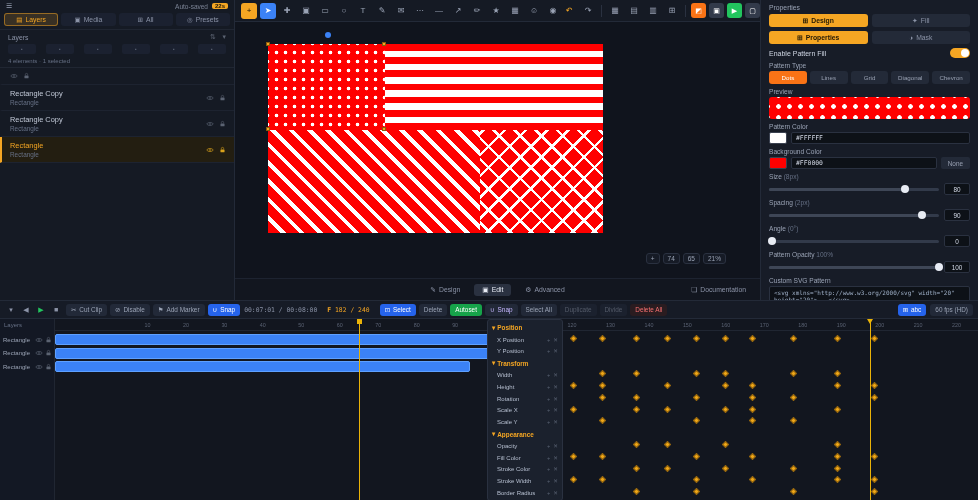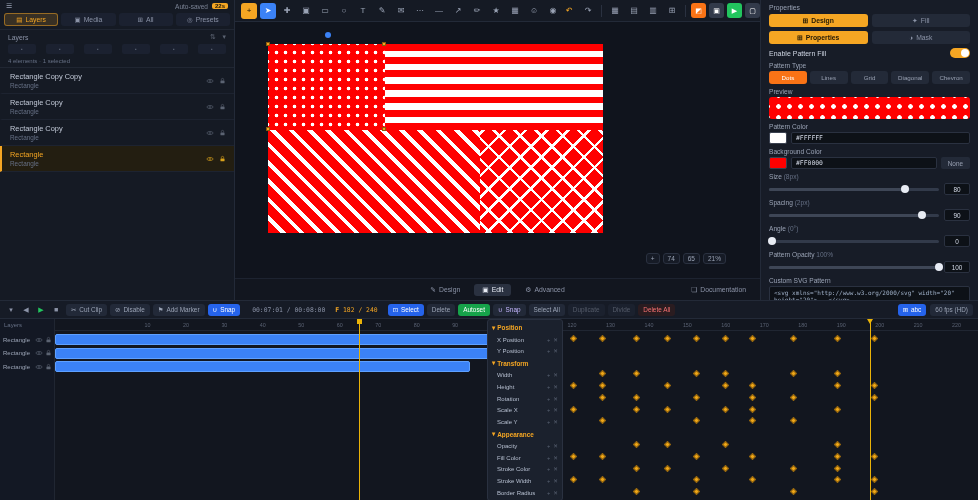--- a/index.html
+++ b/index.html
@@ -91,21 +91,21 @@
 .timeline{height:200px;min-height:200px;background:#12161f;border-top:1px solid #232a38;position:relative}
 .tl-toolbar{height:18px;display:flex;align-items:center;gap:4px;padding:0 5px;background:#161b26;border-bottom:1px solid #232a38}
 .tl-group{display:flex;align-items:center;gap:3px}
 .tl-ic{width:12px;height:12px;display:flex;align-items:center;justify-content:center;font-size:7px;color:#8b93a7;cursor:pointer}
 .tl-btn{height:12px;padding:0 5px;border-radius:3px;background:#222938;color:#9aa3b5;font-size:6.4px;display:flex;align-items:center;gap:3px;cursor:pointer;white-space:nowrap}
 .tl-btn.blue{background:#2563eb;color:#fff}
 .tl-btn.green{background:#16a34a;color:#fff}
 .tl-btn.purple{color:#c4b5fd}
 .tl-btn.danger{background:#2a1c20;color:#f87171}
 .tl-btn.disabled{opacity:.45}
-.tl-time{font-family:"DejaVu Sans Mono",monospace;font-size:6.4px;color:#8b93a7;margin-left:8px;white-space:nowrap}
+.tl-time{font-family:"DejaVu Sans Mono",monospace;font-size:6.4px;color:#8b93a7;white-space:nowrap}
 .tl-frame{font-family:"DejaVu Sans Mono",monospace;font-size:6.4px;color:#f5a623;margin:0 6px;white-space:nowrap}
 .tl-right{margin-left:auto;display:flex;gap:4px;align-items:center}
 .tl-body{position:relative;height:182px;overflow:hidden}
 .tl-ruler{position:absolute;left:55px;right:0;top:0;height:12px;border-bottom:1px solid #202632;z-index:1}
 .tick{position:absolute;top:3px;font-size:5.4px;color:#596172}
 .tl-labels{position:absolute;left:0;top:0;width:55px;height:100%;background:#131824;border-right:1px solid #202632;z-index:4}
 .tl-labels-header{font-size:6px;color:#667085;padding:3px 4px 0}
 .tl-label-row{position:absolute;left:0;width:55px;height:11px;display:flex;align-items:center;gap:2px;padding:0 3px}
 .tl-label-name{flex:1;font-size:6px;color:#9aa3b5;white-space:nowrap;overflow:hidden}
 .track-bar{position:absolute;height:11px;background:#3b82f6;border:1px solid #5ea0ff;border-radius:2px;z-index:2;cursor:pointer}
@@ -163,24 +163,20 @@
           <span class="fchip">▪</span>
           <span class="fchip">▪</span>
           <span class="fchip">▪</span>
           <span class="fchip">▪</span>
           <span class="fchip">▪</span>
           <span class="fchip">▪</span>
         </div>
       <div class="lp-selinfo">4 elements · 1 selected</div>
       <div class="lp-list" id="lp-list">
           <div class="layer-item">
-            <div class="li-text">
-              <div class="li-name">Rectangle Copy Copy</div>
-              <div class="li-sub">Rectangle</div>
-            </div>
             <span class="li-icons">
               <span>
                 <svg width="8" height="8" viewBox="0 0 24 24">
                   <path d="M2 12c4-6 16-6 20 0-4 6-16 6-20 0z" fill="none" stroke="currentColor" stroke-width="2"></path>
                   <circle cx="12" cy="12" r="2.5" fill="currentColor"></circle>
                 </svg>
               </span>
               <span>
                 <svg width="7" height="8" viewBox="0 0 24 24">
                   <rect x="5" y="10" width="14" height="10" rx="2" fill="currentColor"></rect>

